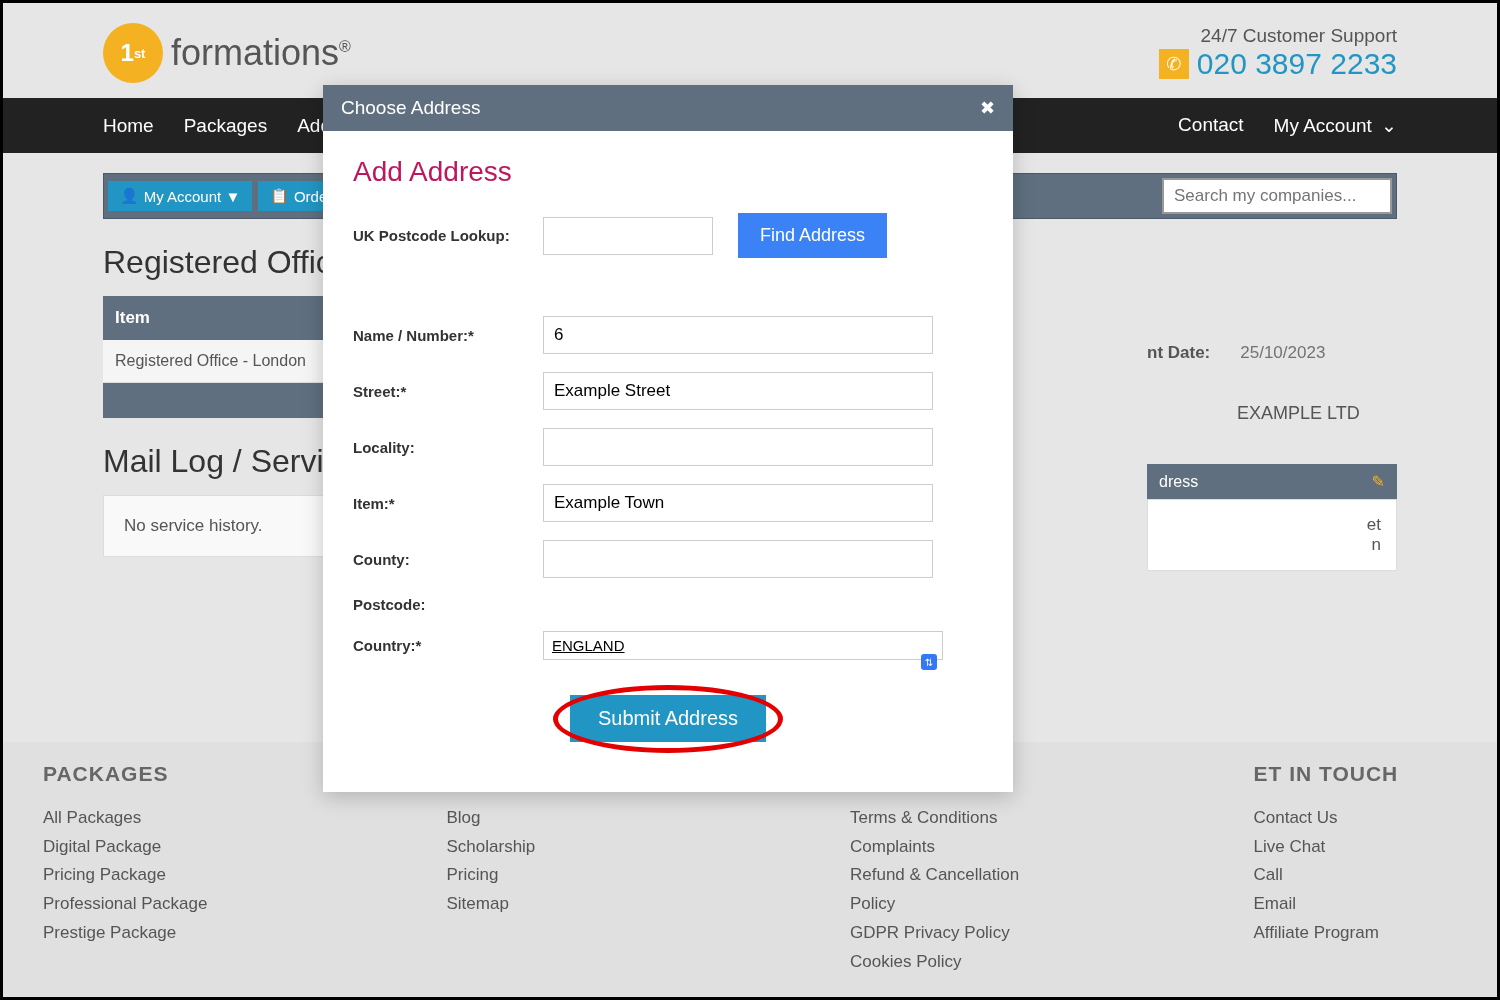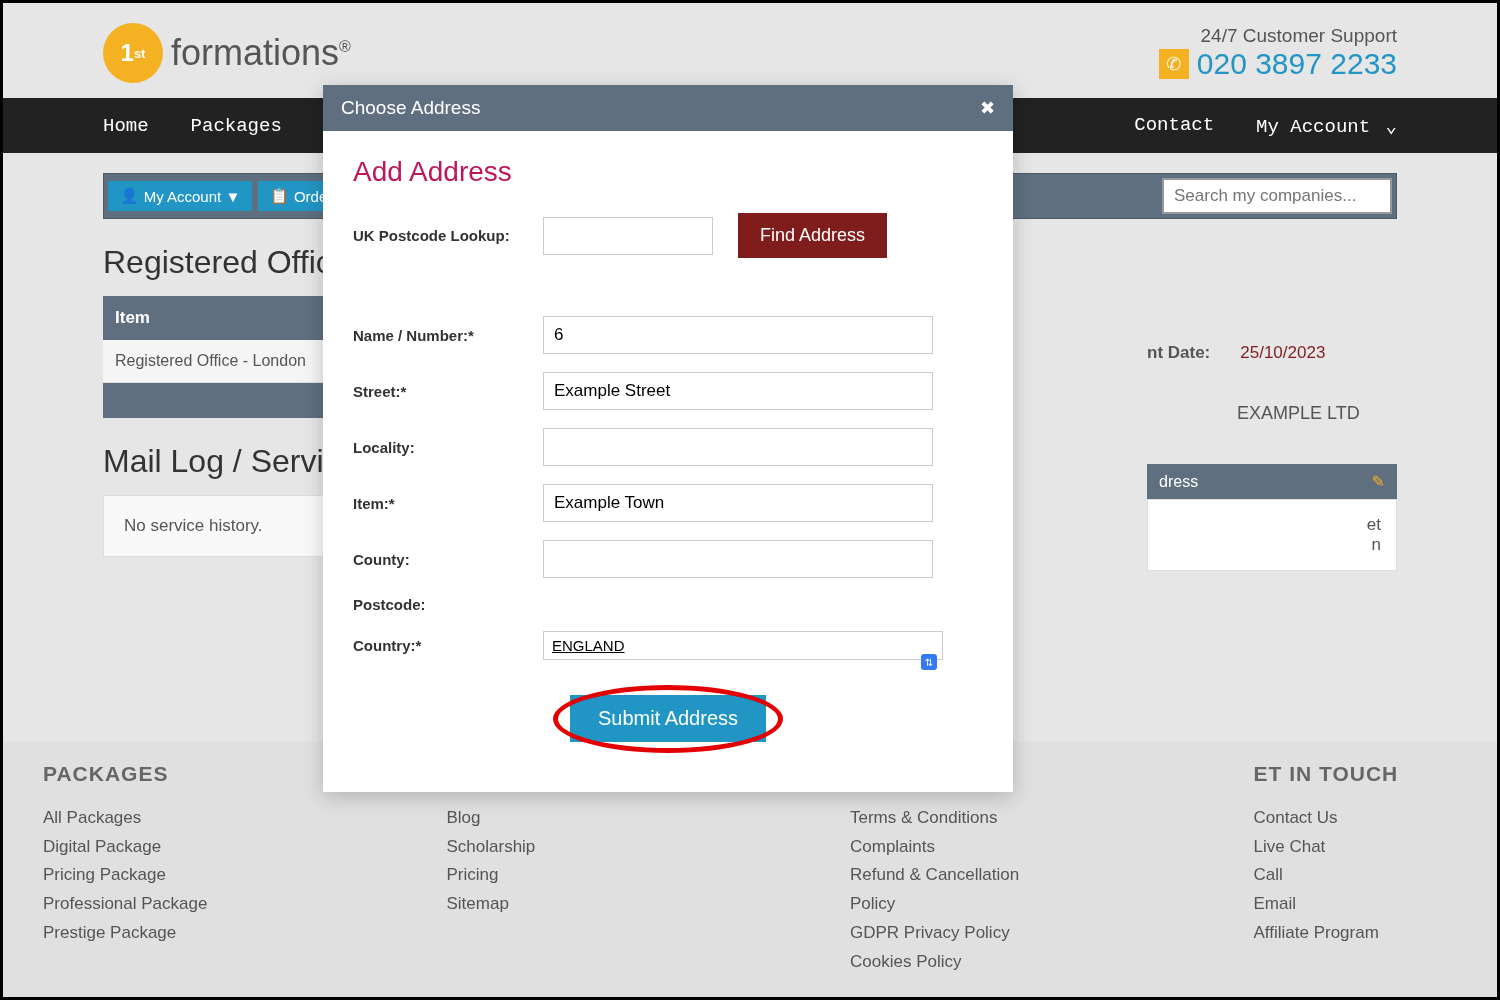--- a/index.html
+++ b/index.html
@@ -9,39 +9,39 @@
 .logo { display: flex; align-items: center; }
 .logo-circle { width: 60px; height: 60px; background: #f4b223; border-radius: 50%; display: flex; align-items: center; justify-content: center; color: #fff; font-weight: bold; font-size: 24px; }
 .logo-text { font-size: 36px; color: #555; margin-left: 8px; font-weight: 300; }
 .logo-reg { font-size: 16px; color: #555; vertical-align: super; }
 .support { text-align: right; }
 .support-label { color: #555; font-size: 19px; }
 .support-phone { color: #2196c4; font-size: 30px; font-weight: 500; display: flex; align-items: center; justify-content: flex-end; gap: 8px; }
 .phone-icon { background: #f4b223; width: 30px; height: 30px; display: inline-flex; align-items: center; justify-content: center; color: #fff; font-size: 18px; }
 
 .nav { background: #222; padding: 0 100px; display: flex; justify-content: space-between; align-items: center; height: 55px; }
-.nav-left, .nav-right { display: flex; gap: 42px; font-family: Liberation Mono, monospace; }
+.nav-left, .nav-right { display: flex; gap: 30px; }
 .nav-item { color: #fff; font-size: 19px; cursor: pointer; }
 .chevron-down { display: inline-block; margin-left: 4px; }
 
 .content { padding: 20px 100px; }
 .toolbar { display: flex; gap: 8px; align-items: center; background: #5f6f7f; padding: 4px; border: 1px solid #4a5a6a; }
 .toolbar-btn { background: #2196c4; color: #fff; padding: 6px 12px; font-size: 15px; border: none; cursor: pointer; display: flex; align-items: center; gap: 5px; }
 .search-companies { margin-left: auto; }
 .search-input { padding: 6px 10px; font-size: 17px; color: #888; width: 230px; border: 2px solid #999; background: #fff; }
 
 .page-title { font-size: 32px; color: #333; margin: 25px 0 15px; font-weight: normal; }
 
 .table { width: 100%; border-collapse: collapse; }
 .table-header { background: #5f6f7f; color: #fff; padding: 12px; font-size: 17px; text-align: left; }
 .table-cell { background: #f5f5f5; padding: 12px; font-size: 16px; color: #555; border-bottom: 1px solid #ddd; }
 .table-header-dark { background: #5f6f7f; height: 35px; }
 
 .appointment-date { color: #555; font-size: 17px; font-weight: bold; }
-.appointment-val { color: #7f1d1d; font-size: 17px; }
+.appointment-val { color: #737373; font-size: 17px; }
 .company-name { color: #555; font-size: 18px; }
 
 .address-section-header { background: #5f6f7f; color: #fff; padding: 8px 12px; display: flex; justify-content: space-between; align-items: center; }
 .edit-icon { color: #f4b223; font-size: 16px; }
 
 .mail-log { padding: 20px; background: #f9f9f9; border: 1px solid #ddd; color: #555; font-size: 17px; }
 
 .footer { background: #e0e0e0; padding: 20px 40px; display: flex; gap: 200px; margin-top: 50px; position: absolute; bottom: 0; left: 0; right: 0; }
 .footer-col { flex: 1; }
 .footer-heading { color: #666; font-size: 21px; font-weight: bold; margin-bottom: 18px; letter-spacing: 1px; }
@@ -51,21 +51,21 @@
 .modal-overlay { position: absolute; top: 82px; left: 320px; width: 690px; background: #fff; box-shadow: 0 5px 20px rgba(0,0,0,0.2); }
 .modal-header { background: #5f6f7f; color: #fff; padding: 12px 18px; display: flex; justify-content: space-between; align-items: center; font-size: 19px; }
 .modal-close { cursor: pointer; font-size: 18px; }
 .modal-body { padding: 25px 30px 50px; }
 .modal-title { font-size: 28px; color: #be185d; margin-bottom: 25px; font-weight: normal; }
 .form-row { display: flex; align-items: center; margin-bottom: 18px; gap: 20px; }
 .form-label { width: 170px; font-size: 15px; font-weight: bold; color: #333; }
 .form-input { flex: 1; padding: 8px 10px; font-size: 17px; border: 1px solid #ccc; max-width: 390px; }
 .form-select { flex: 1; padding: 5px 8px; font-size: 15px; border: 1px solid #ccc; background: #fff; max-width: 400px; position: relative; }
 .select-arrow { position: absolute; right: 5px; background: #3478f6; color: #fff; width: 16px; height: 16px; border-radius: 3px; font-size: 10px; display: flex; align-items: center; justify-content: center; }
-.find-btn { background: #7f1d1d; color: #fff; padding: 12px 22px; font-size: 18px; border: none; cursor: pointer; margin-left: 5px; }
+.find-btn { background: #3b82f6; color: #fff; padding: 12px 22px; font-size: 18px; border: none; cursor: pointer; margin-left: 5px; }
 .submit-row { margin-top: 35px; display: flex; justify-content: center; position: relative; }
 .submit-btn { background: #2196c4; color: #fff; padding: 12px 28px; font-size: 20px; border: none; cursor: pointer; }
 .highlight-ellipse { position: absolute; border: 5px solid #e40000; border-radius: 50%; width: 230px; height: 68px; top: -10px; left: 50%; transform: translateX(-50%); pointer-events: none; }
 
 .right-panel { position: absolute; right: 100px; top: 340px; width: 250px; }
 </style>
 </head>
 <body>
 
 <div class="header">

